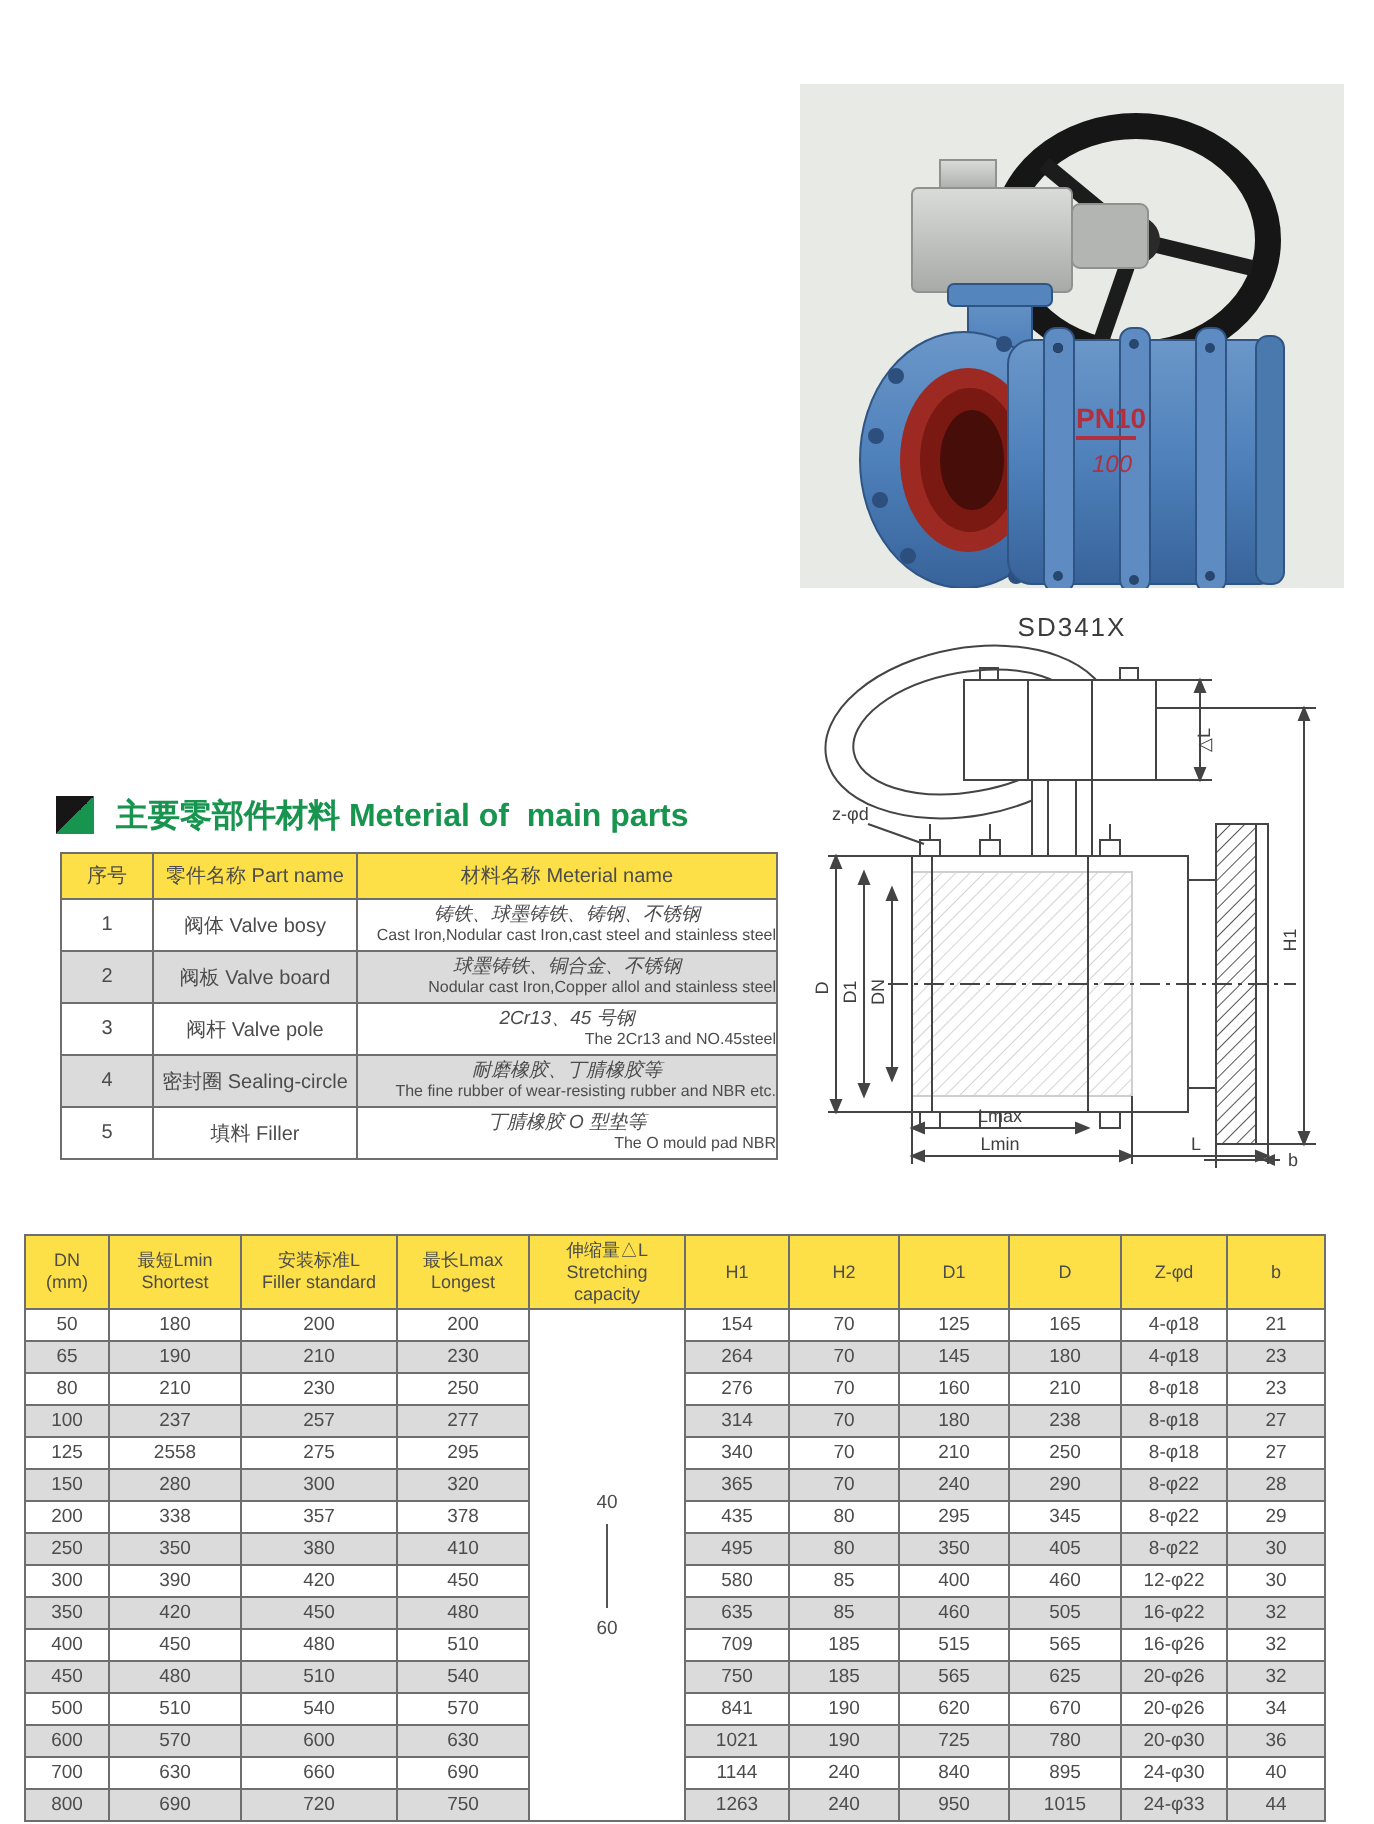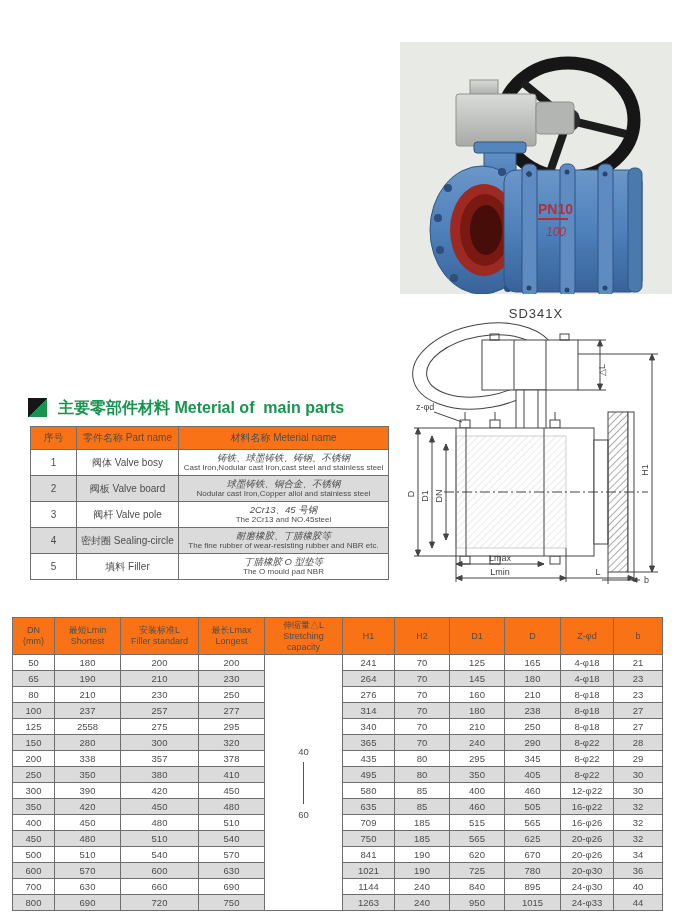--- a/index.html
+++ b/index.html
@@ -18,28 +18,28 @@
   
   .section-title { position:absolute; display:flex; align-items:flex-start; gap:11px;
     font-size:16px; font-weight:bold; color:#17944e; white-space:pre; }
   .st-materials { left:28px; top:398px; }
   .st-dimensions { left:28px; top:588px; }
   .title-icon { width:19px; height:19px; flex:0 0 auto;
     background:linear-gradient(135deg,#161616 0 50%,#17944e 50% 100%); }
   
   table { border-collapse:collapse; table-layout:fixed; }
   th,td { border:1px solid #6e6e6e; text-align:center; vertical-align:middle; padding:0; }
-  thead th { background:#f97316; font-weight:normal; }
+  thead th { background:#fde047; font-weight:normal; }
   tbody tr:nth-child(even) { background:#dbdbdb; }
   
   .materials-table { position:absolute; left:30px; top:426px; width:358px; font-size:10px; }
   .materials-table thead th { height:22px; }
   .materials-table tbody tr { height:26px; }
   .mat-zh { font-size:9.5px; line-height:11px;font-style:italic; }
-  .mat-en { font-size:8px; line-height:10px; }
+  .mat-en { font-size:8px; line-height:10px;text-align:right; }
   
   .dims-table { position:absolute; left:12px; top:617px; width:650px; font-size:9.5px; }
   .dims-table thead th { height:36px; font-size:9px; line-height:11px; }
   .dims-table tbody tr { height:16px; }
   .stretch-cell { background:#fff !important; }
   .stretch-inner { display:flex; flex-direction:column; align-items:center; gap:5px; font-size:9.5px; }
   .stretch-vline { width:1px; height:42px; background:#555; }
 </style>
 </head>
 <body>
@@ -346,21 +346,21 @@
           <td>180</td>
           <td>200</td>
           <td>200</td>
           <td class="stretch-cell" rowspan="16">
             <div class="stretch-inner">
               <span>40</span>
               <span class="stretch-vline"></span>
               <span>60</span>
             </div>
           </td>
-          <td>241</td>
+          <td>154</td>
           <td>70</td>
           <td>125</td>
           <td>165</td>
           <td>4-φ18</td>
           <td>21</td>
         </tr>
         <tr>
           <td>65</td>
           <td>190</td>
           <td>210</td>

